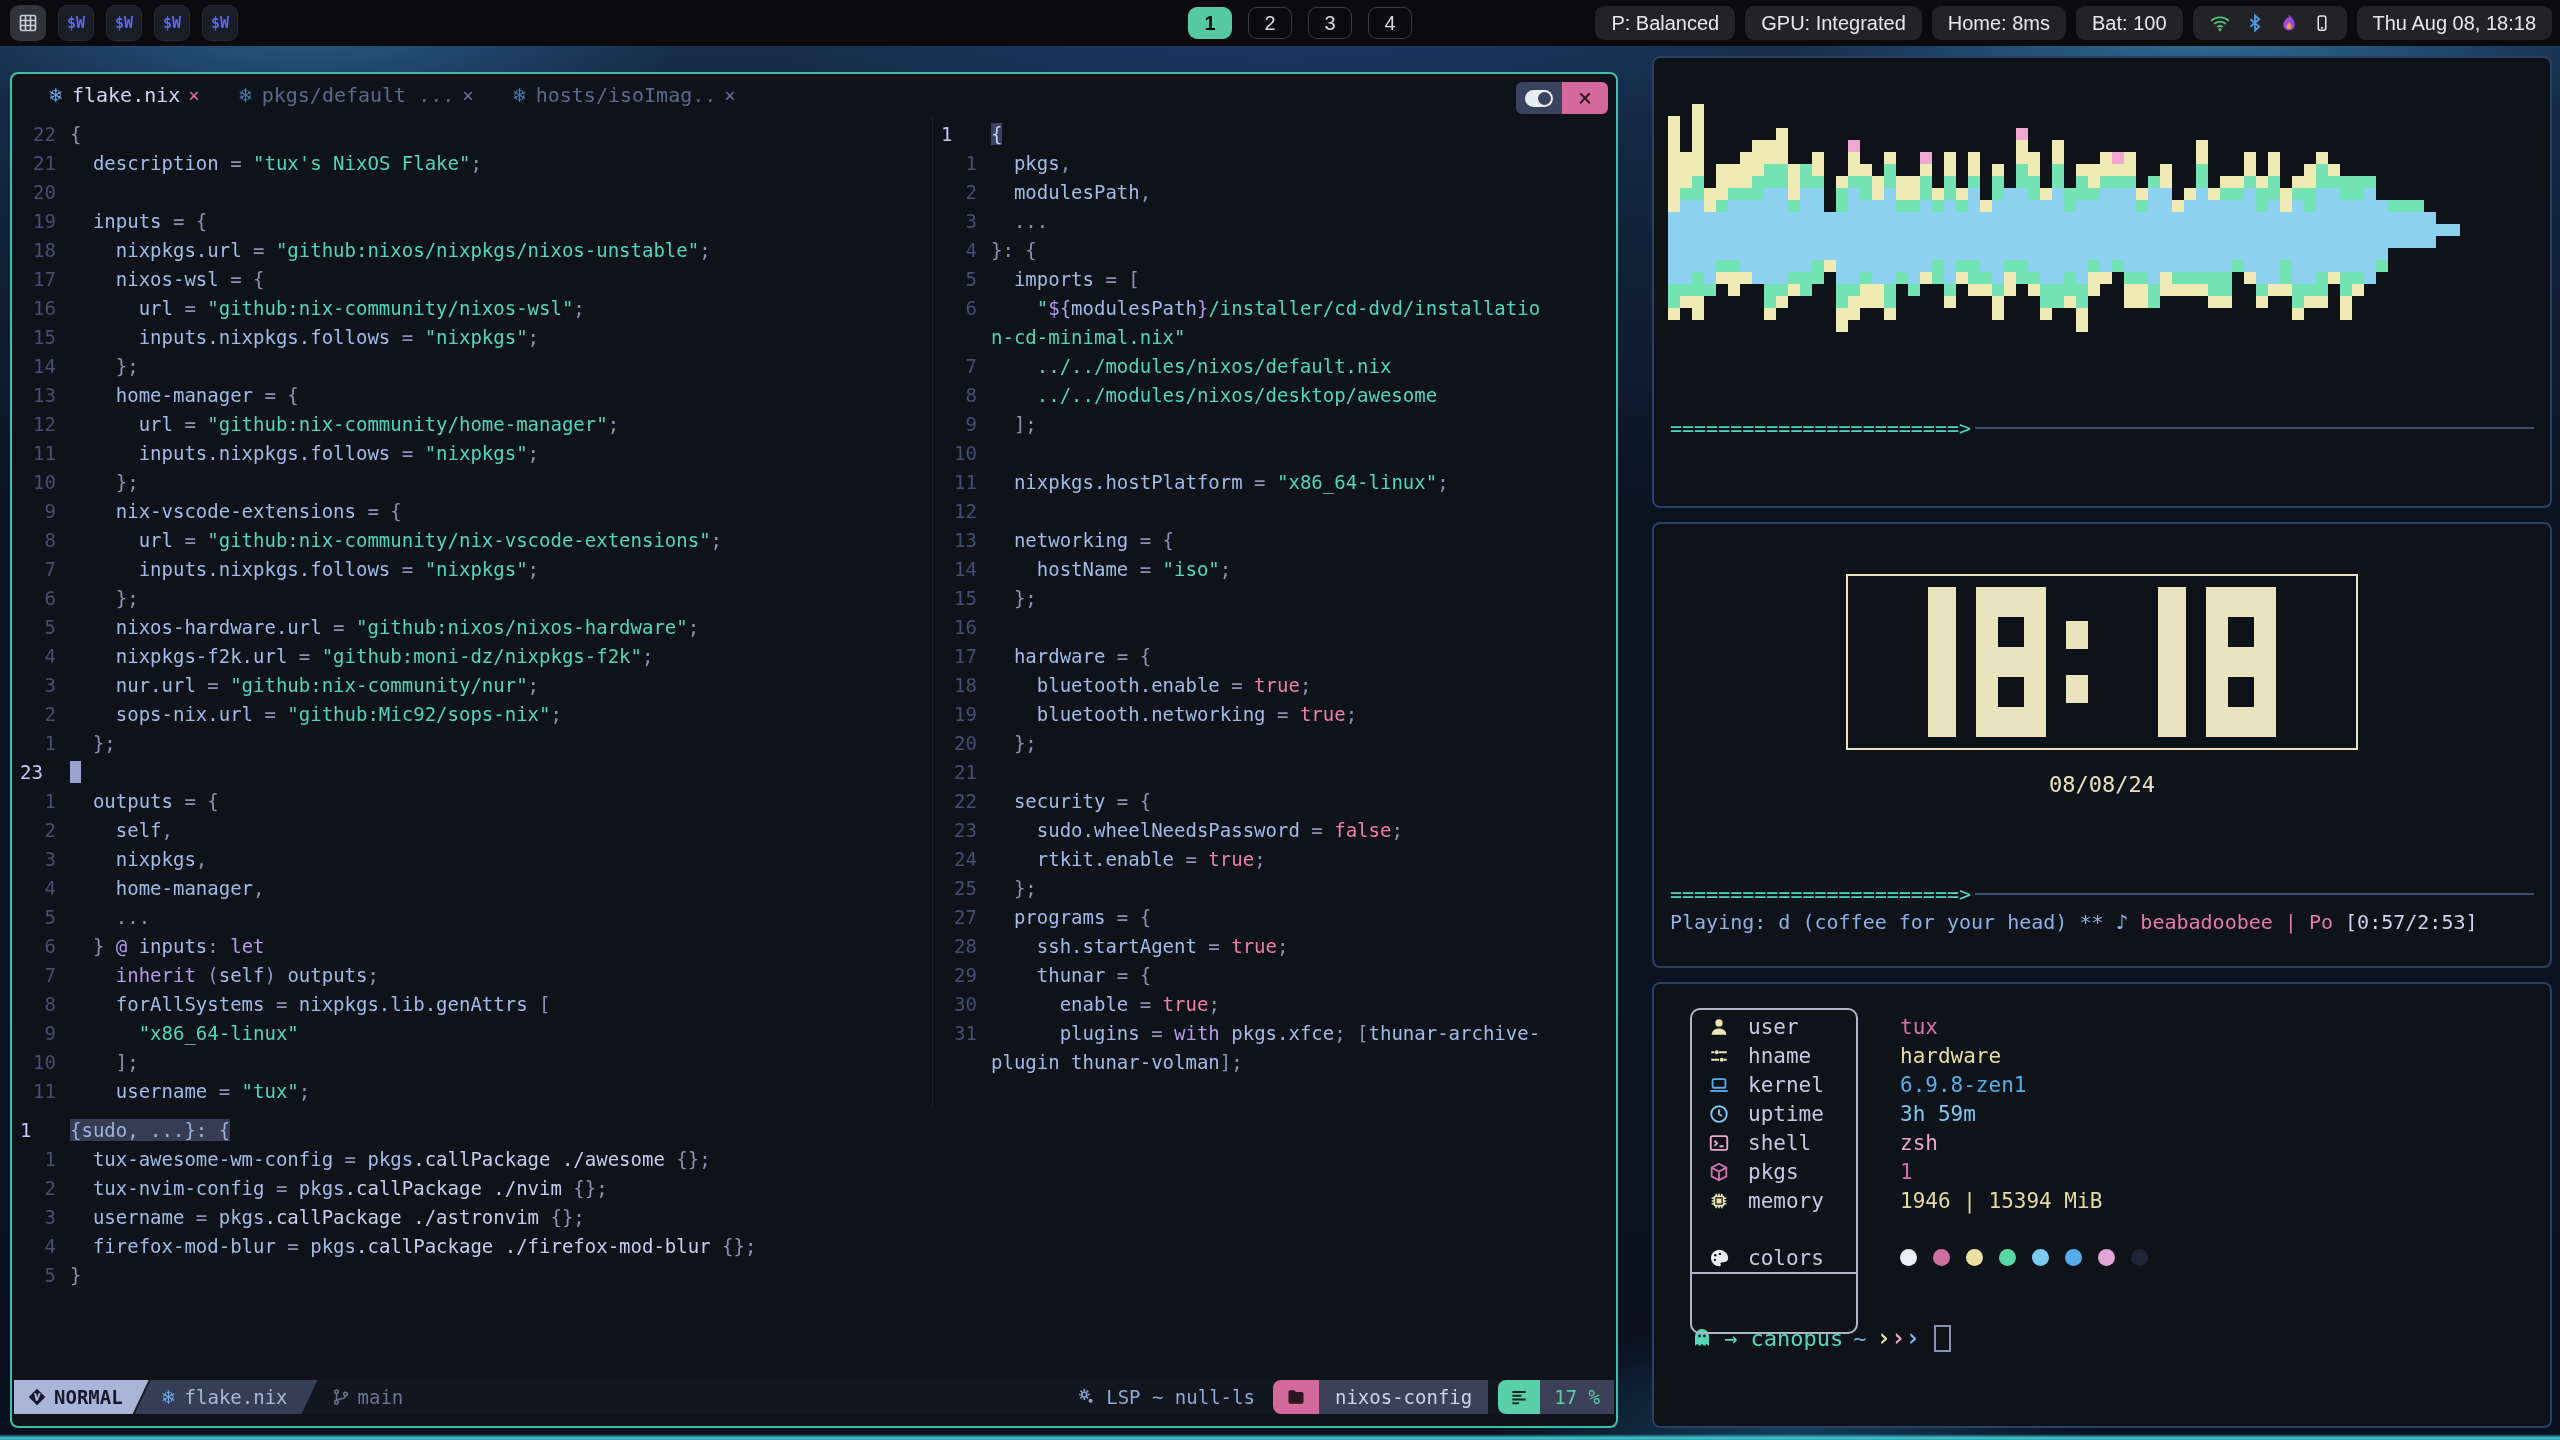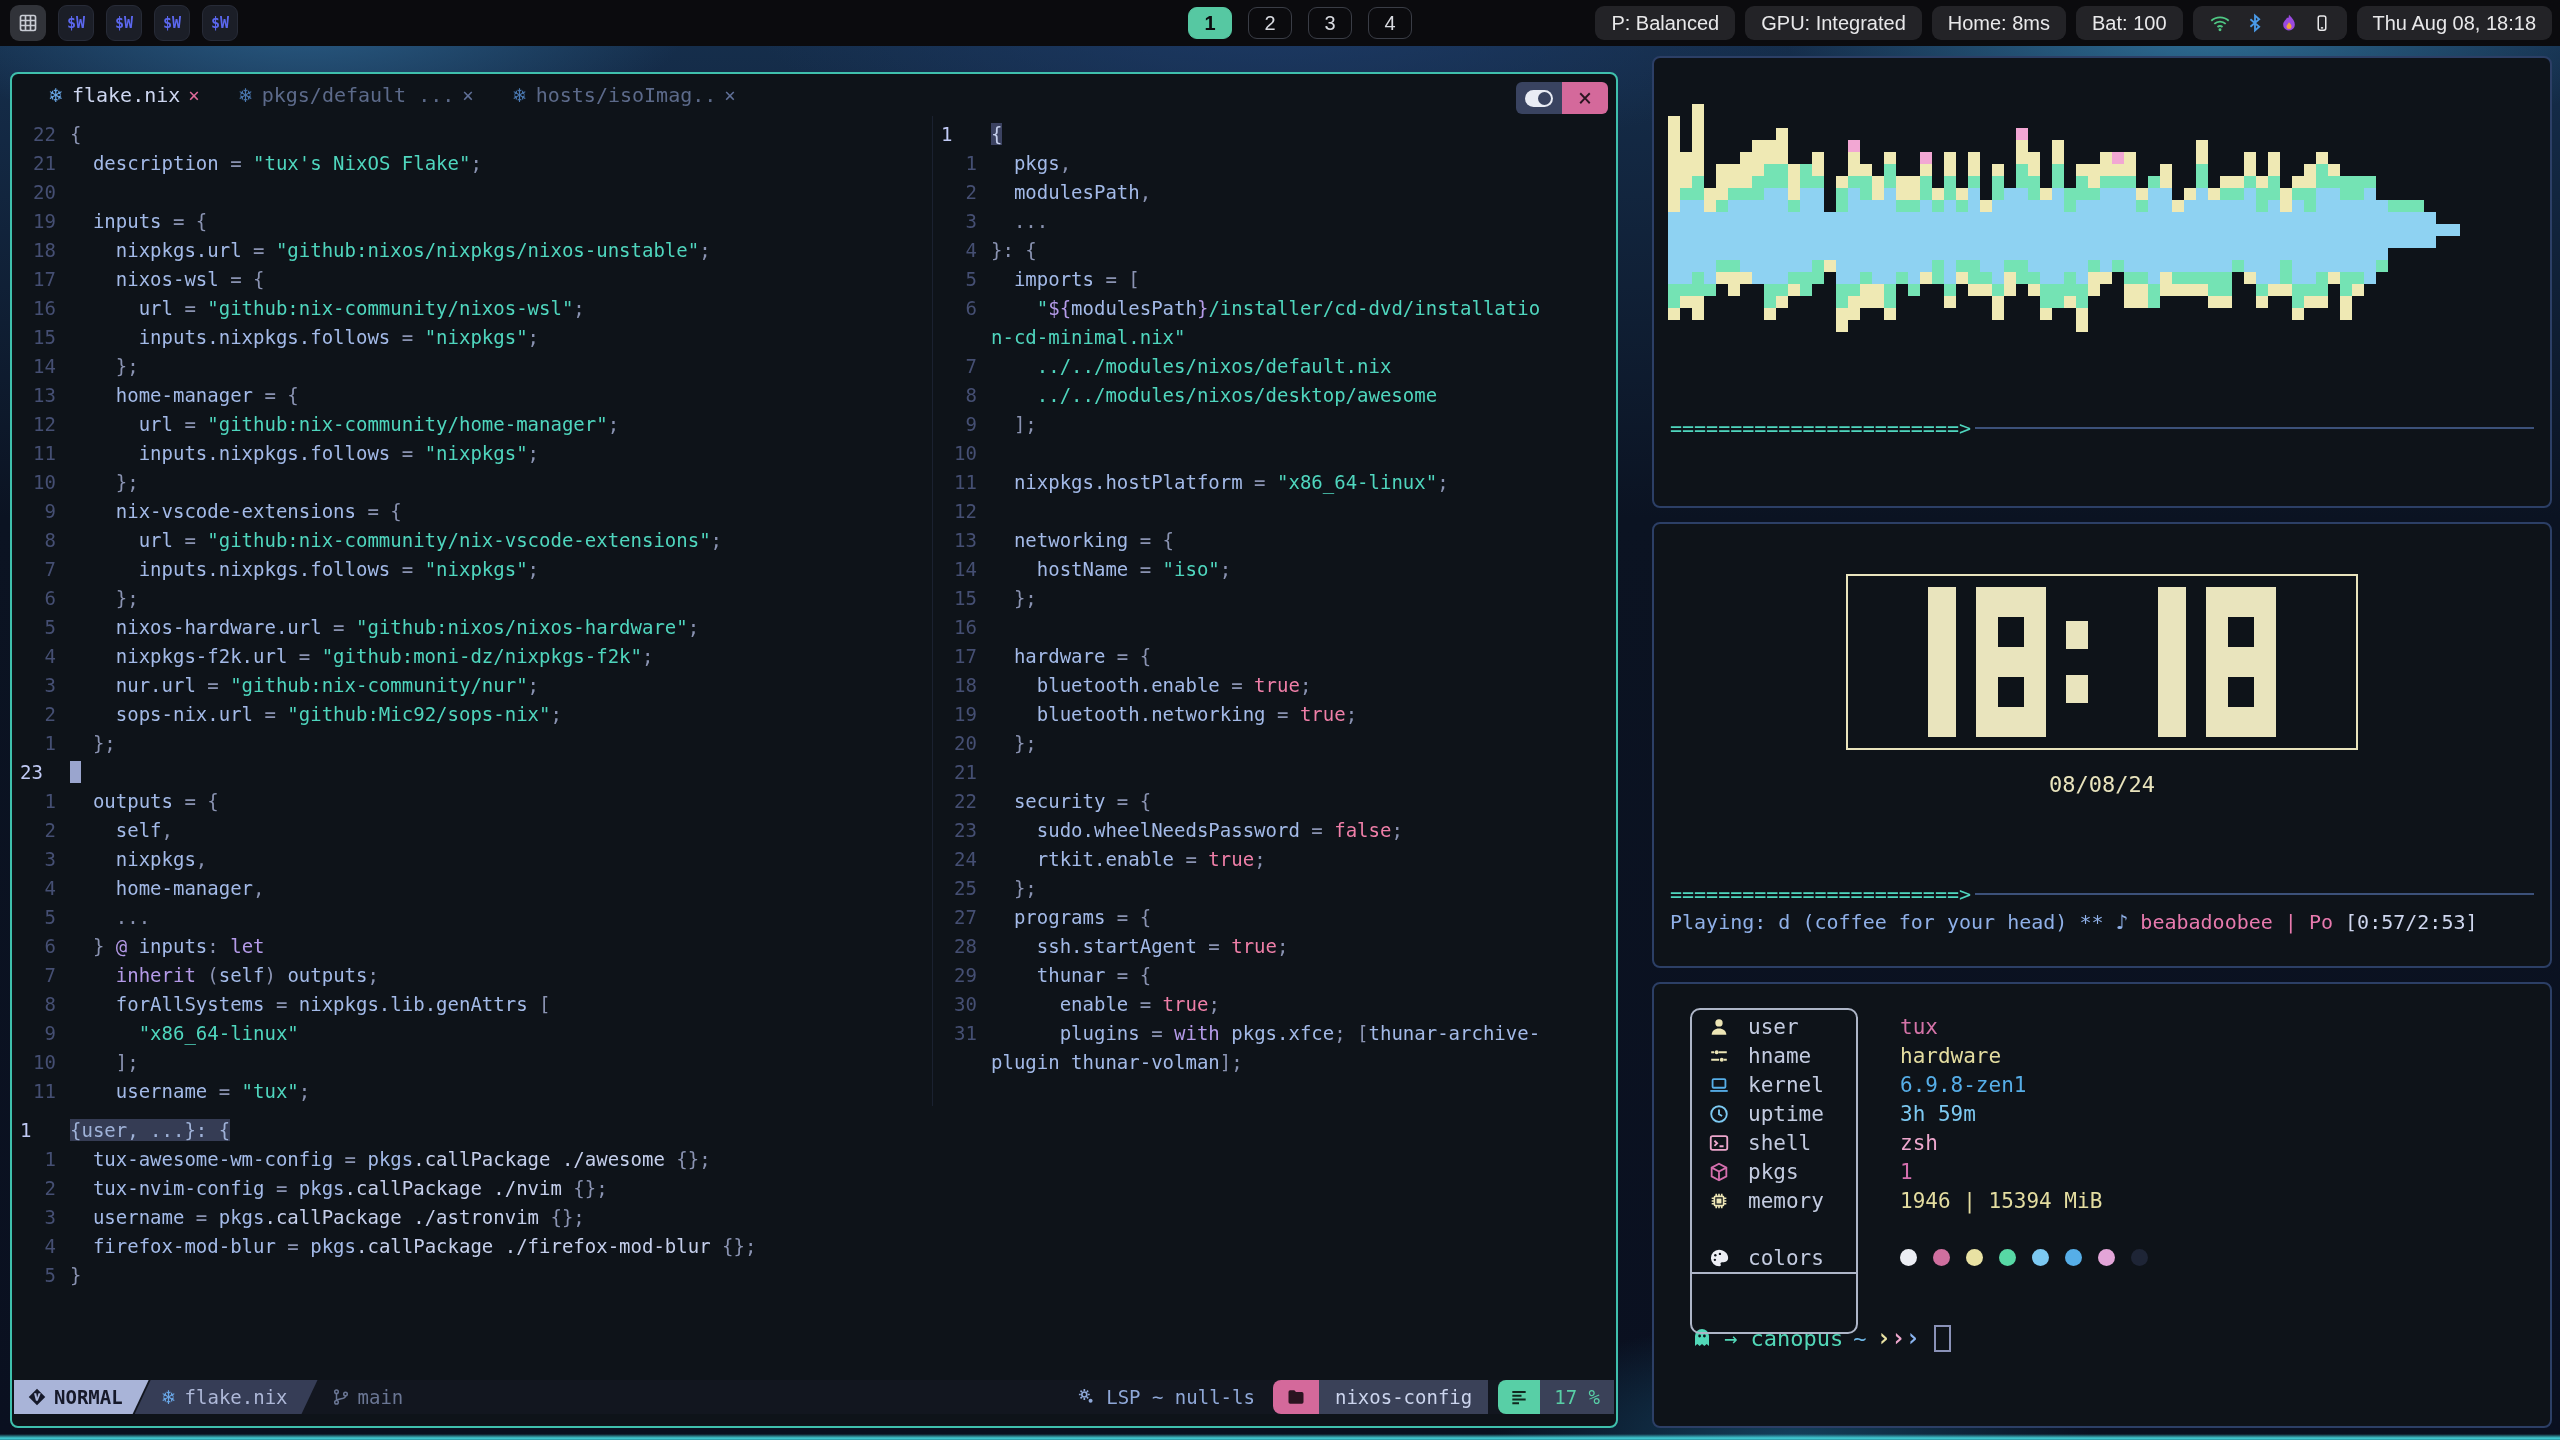--- a/index.html
+++ b/index.html
@@ -296,21 +296,21 @@
         <div class="code-line"><span class="gutter">25</span><span class="code"><span class="tk-p">  };</span></span></div>
         <div class="code-line"><span class="gutter">27</span><span class="code"><span class="tk-i">  programs</span><span class="tk-p"> = {</span></span></div>
         <div class="code-line"><span class="gutter">28</span><span class="code"><span class="tk-i">    ssh.startAgent</span><span class="tk-p"> = </span><span class="tk-b">true</span><span class="tk-p">;</span></span></div>
         <div class="code-line"><span class="gutter">29</span><span class="code"><span class="tk-i">    thunar</span><span class="tk-p"> = {</span></span></div>
         <div class="code-line"><span class="gutter">30</span><span class="code"><span class="tk-i">      enable</span><span class="tk-p"> = </span><span class="tk-b">true</span><span class="tk-p">;</span></span></div>
         <div class="code-line"><span class="gutter">31</span><span class="code"><span class="tk-i">      plugins</span><span class="tk-p"> = </span><span class="tk-k">with</span><span class="tk-i"> pkgs.xfce</span><span class="tk-p">; [</span><span class="tk-i">thunar-archive-</span></span></div>
         <div class="code-line"><span class="gutter"></span><span class="code"><span class="tk-i">plugin thunar-volman</span><span class="tk-p">];</span></span></div>
       </div>
   </div>
   <div class="pane bottom" id="paneBottom">
-      <div class="code-line"><span class="gutter cur">1</span><span class="code"><span class="tk-hl">{user, ...}: {</span></span></div>
+      <div class="code-line"><span class="gutter cur">1</span><span class="code"><span class="tk-hl">{sudo, ...}: {</span></span></div>
       <div class="code-line"><span class="gutter">1</span><span class="code"><span class="tk-i">  tux-awesome-wm-config</span><span class="tk-p"> = </span><span class="tk-i">pkgs</span><span class="tk-w">.callPackage ./awesome </span><span class="tk-p">{};</span></span></div>
       <div class="code-line"><span class="gutter">2</span><span class="code"><span class="tk-i">  tux-nvim-config</span><span class="tk-p"> = </span><span class="tk-i">pkgs</span><span class="tk-w">.callPackage ./nvim </span><span class="tk-p">{};</span></span></div>
       <div class="code-line"><span class="gutter">3</span><span class="code"><span class="tk-i">  username</span><span class="tk-p"> = </span><span class="tk-i">pkgs</span><span class="tk-w">.callPackage ./astronvim </span><span class="tk-p">{};</span></span></div>
       <div class="code-line"><span class="gutter">4</span><span class="code"><span class="tk-i">  firefox-mod-blur</span><span class="tk-p"> = </span><span class="tk-i">pkgs</span><span class="tk-w">.callPackage ./firefox-mod-blur </span><span class="tk-p">{};</span></span></div>
       <div class="code-line"><span class="gutter">5</span><span class="code"><span class="tk-p">}</span></span></div>
     </div>
 
   <div class="statusline">
     <div class="sl-mode">
       <span class="icn">

